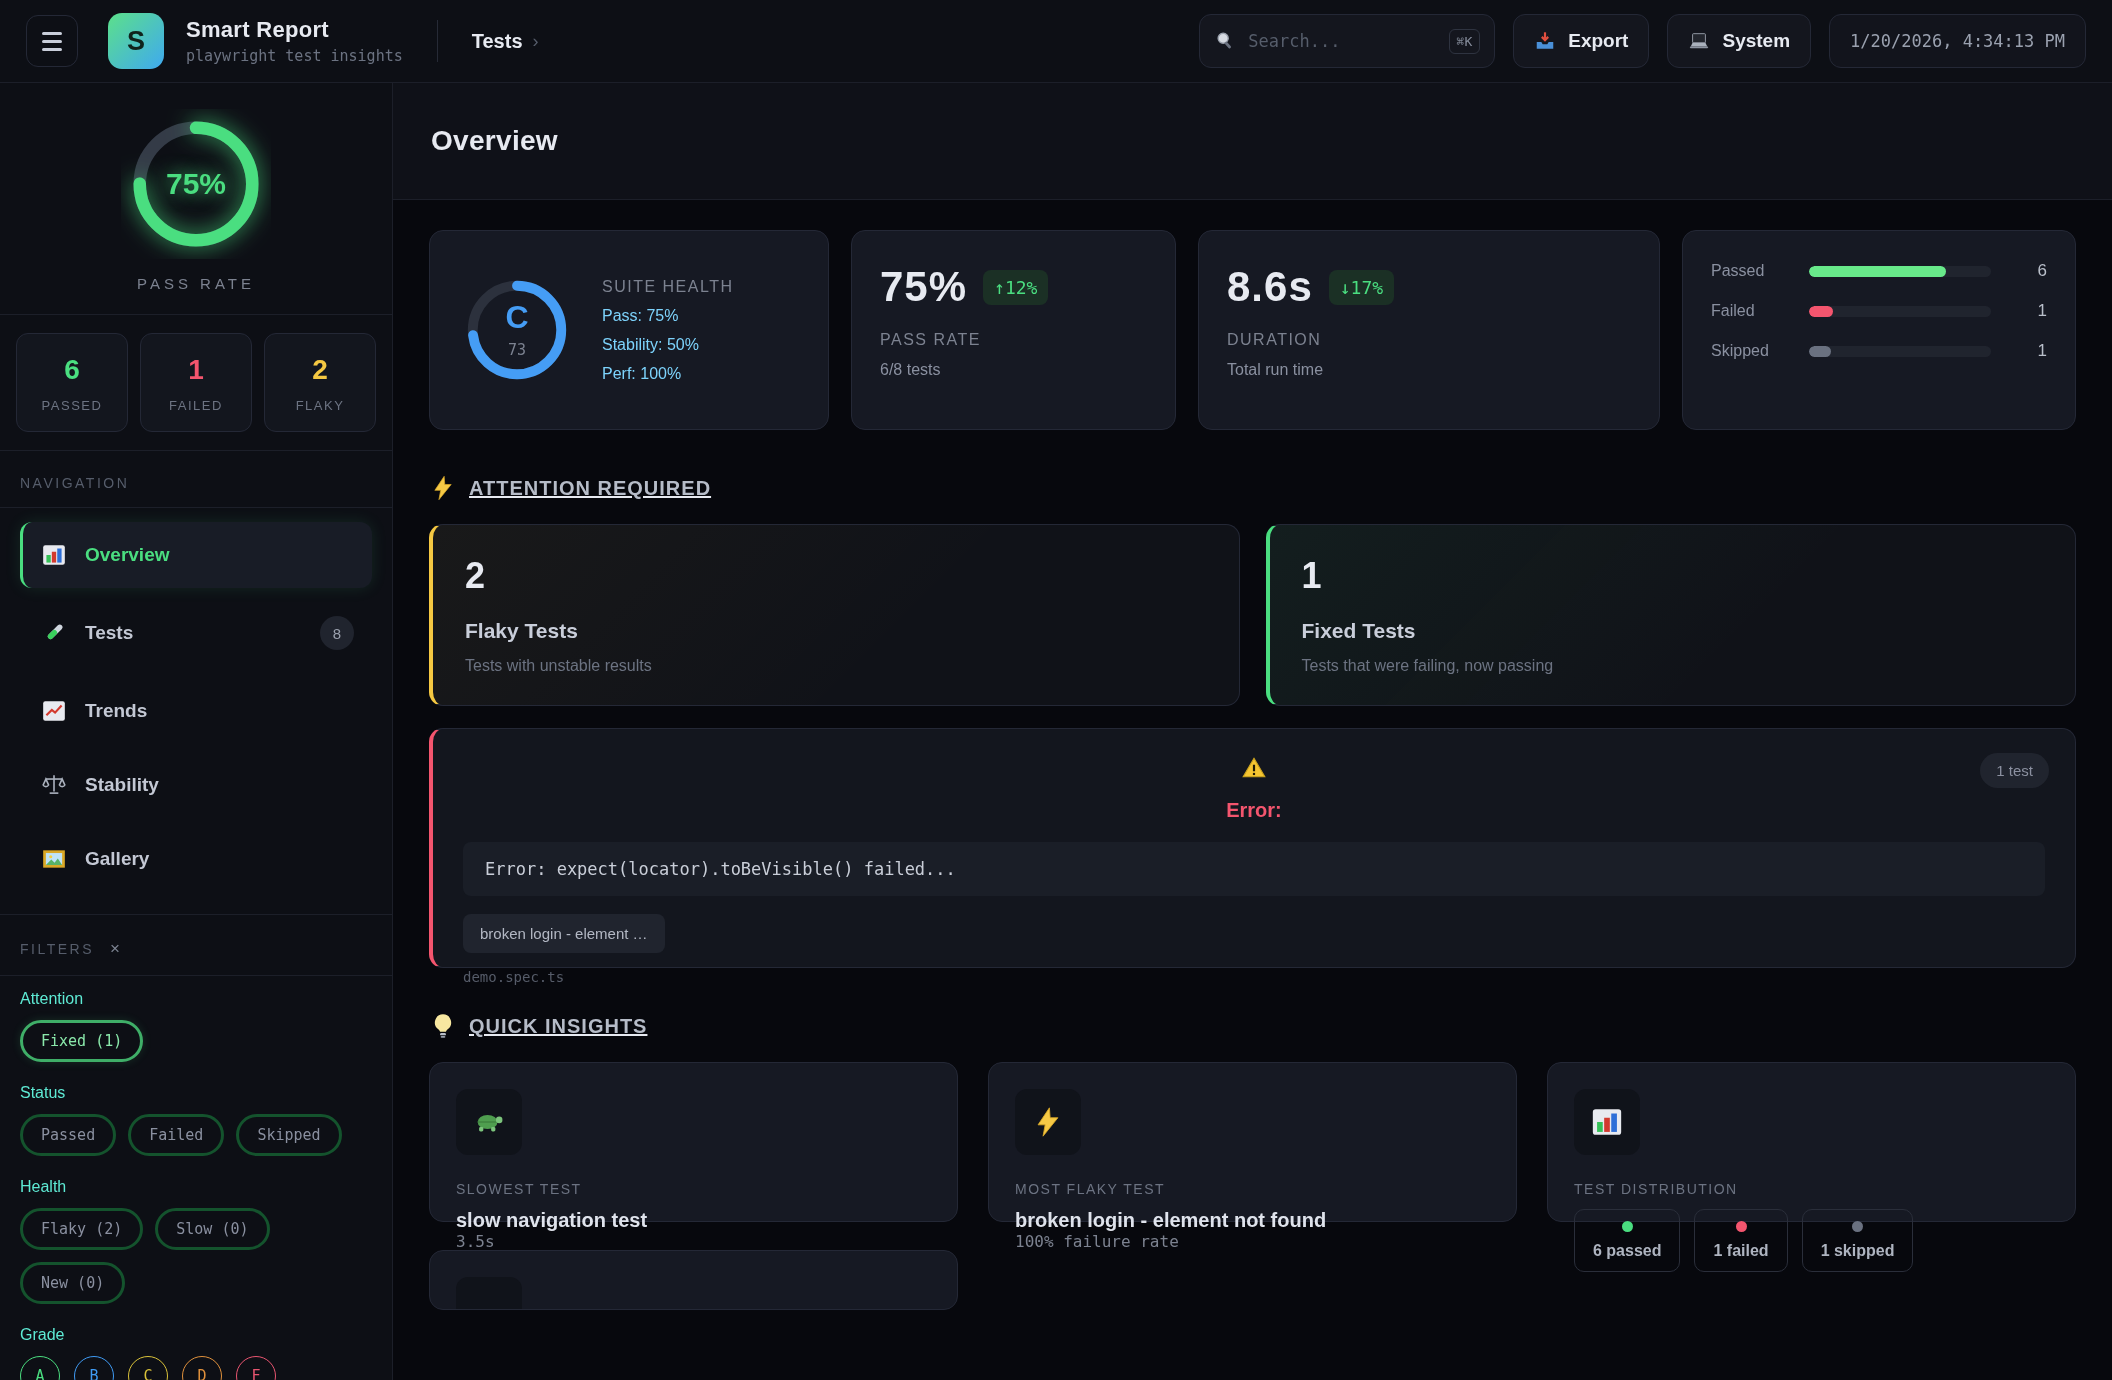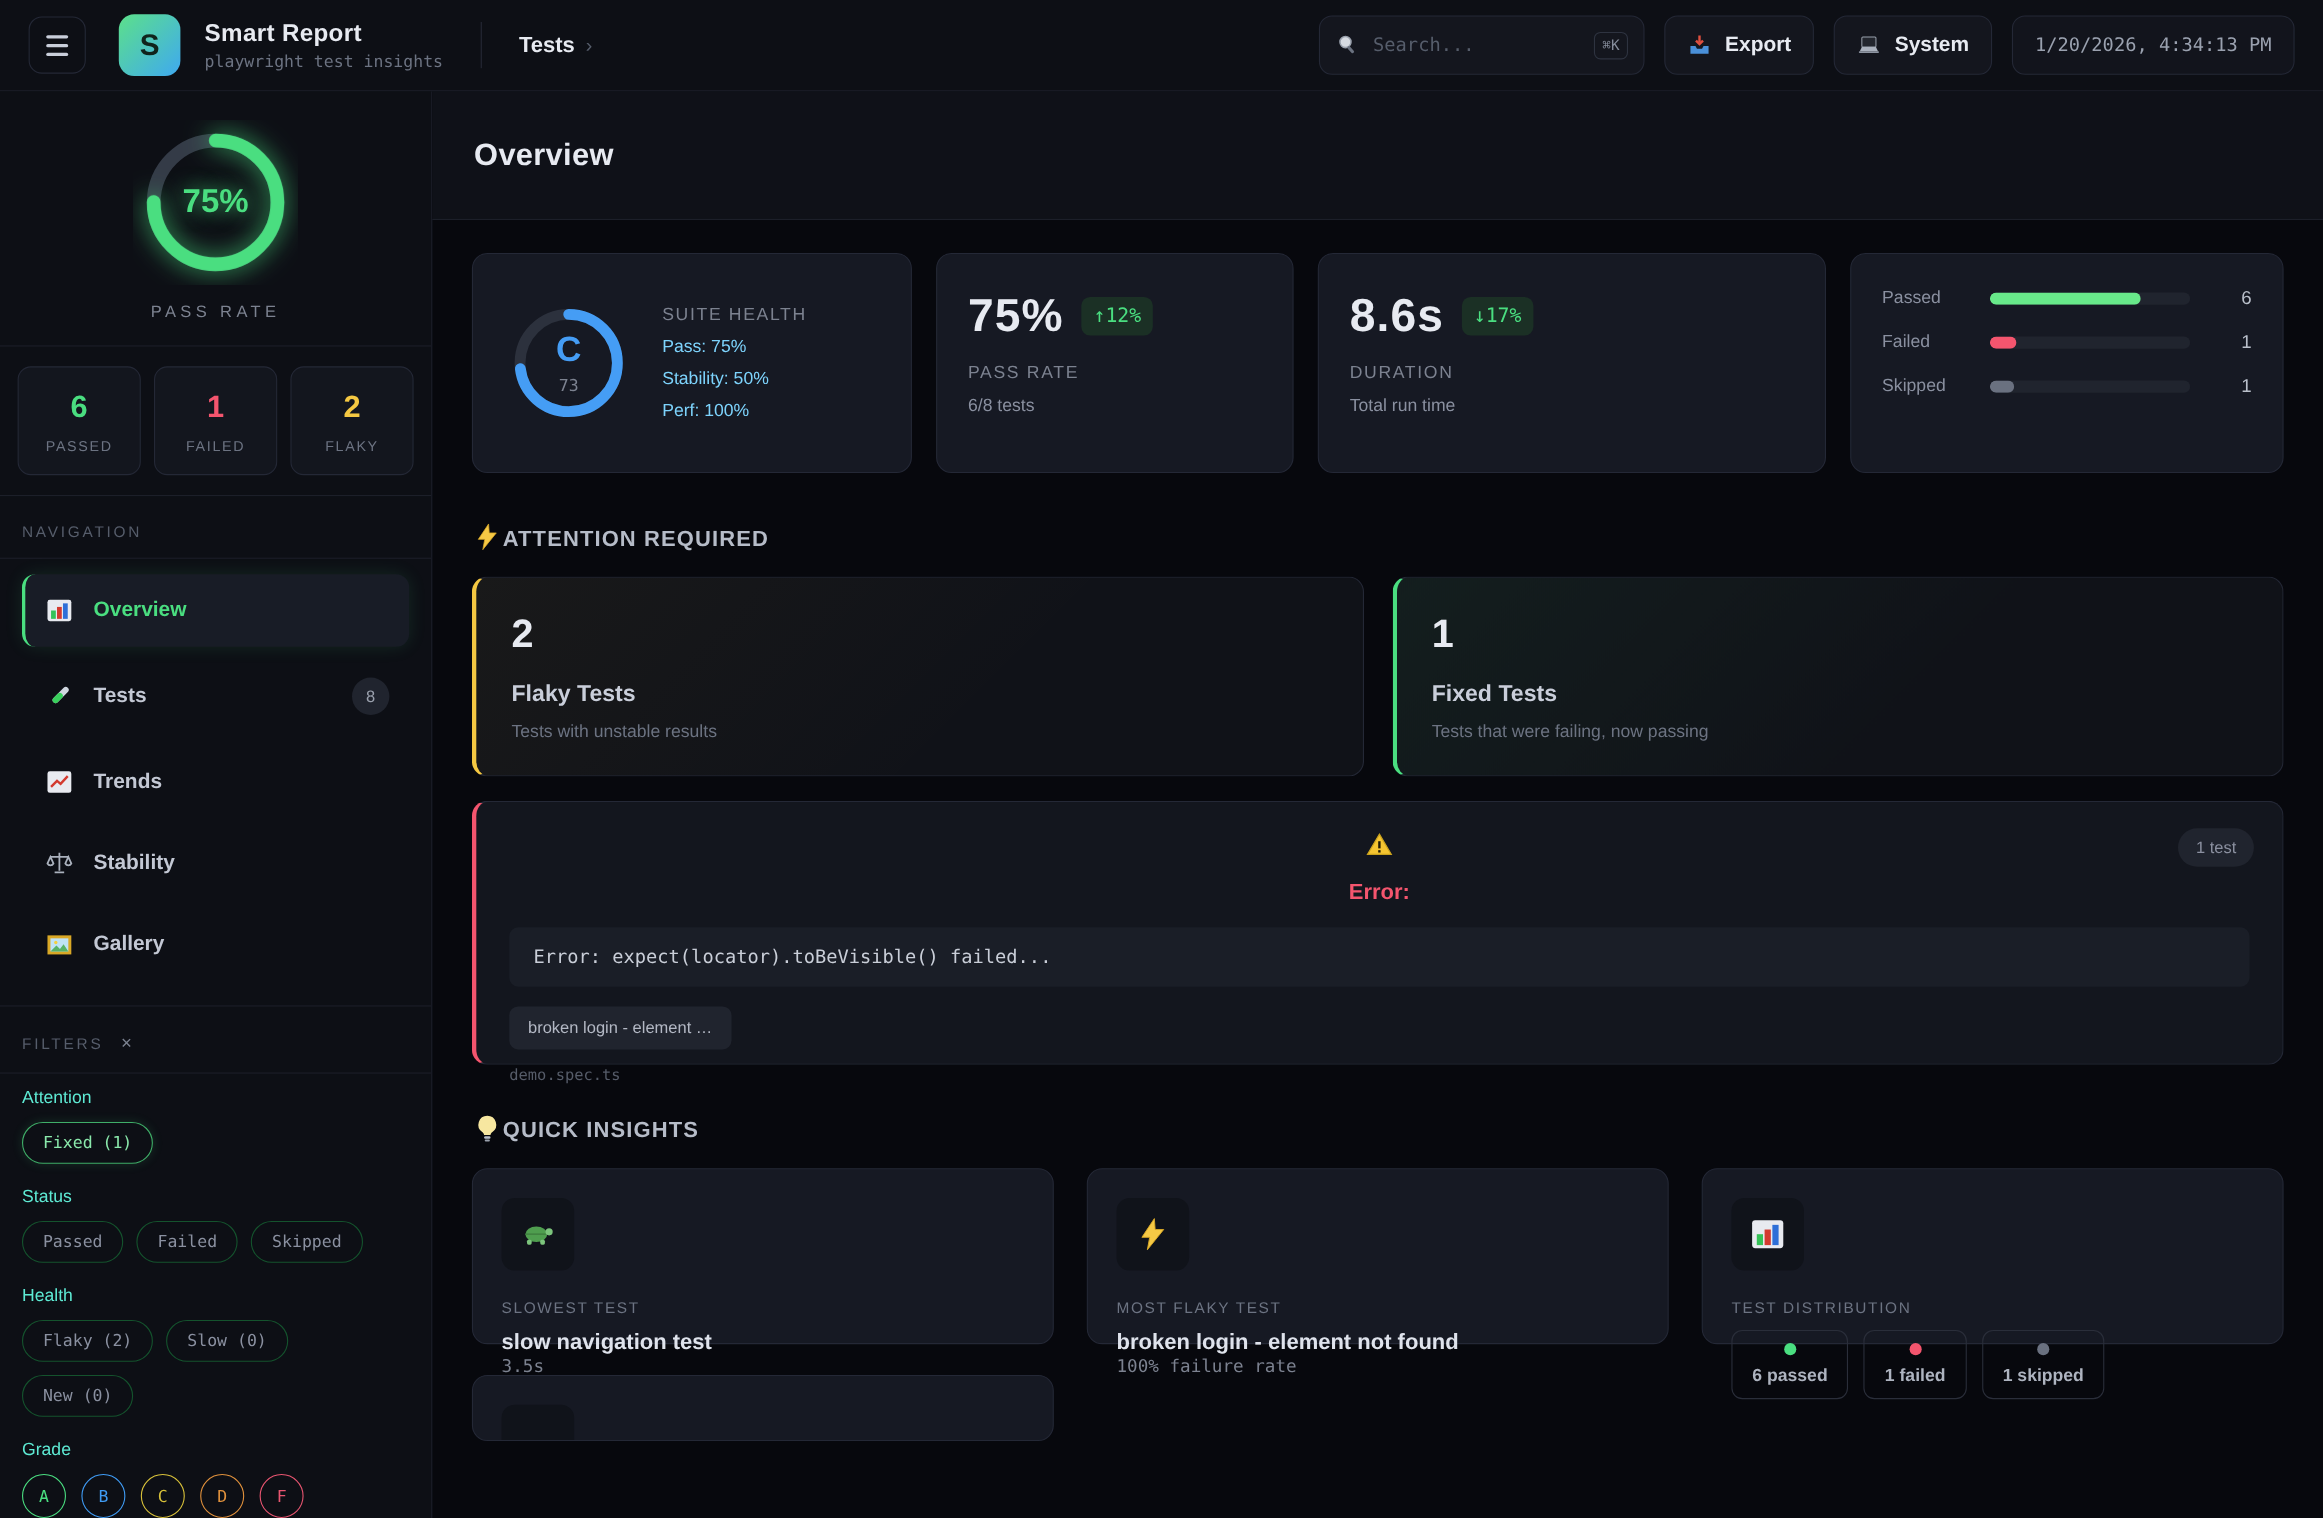--- a/index.html
+++ b/index.html
@@ -65,21 +65,21 @@
     font-size:19px;font-weight:bold;color:#c3c8d4;cursor:pointer;border-left:3px solid transparent;}
   .nav-item.active{background:#181c26;color:var(--green);border-left:3px solid var(--green);
     box-shadow:0 0 16px rgba(74,222,128,.12);}
   .nav-item .nav-icon svg{width:26px;height:26px;display:block;}
   .nav-item .nav-label{flex:1;}
   .nav-badge{min-width:34px;height:34px;border-radius:50%;background:#20242e;color:#9aa0ad;font-size:15px;
     display:flex;align-items:center;justify-content:center;font-weight:normal;}
   .filter-group{margin:10px 0 22px;}
   .filter-label{font-size:16px;color:#5eead4;margin-bottom:12px;}
   .pill-row{display:flex;flex-wrap:wrap;gap:12px;}
-  .pill{border:1px solid #14532d;border-radius:999px;padding:9px 18px;font-size:15px;color:#8a90a0;
+  .pill{border:3px solid #14532d;border-radius:999px;padding:9px 18px;font-size:15px;color:#8a90a0;
     font-family:"DejaVu Sans Mono","Liberation Mono",monospace;cursor:pointer;background:transparent;}
   .pill.accent{border-color:#3fae68;color:#8ae8ab;box-shadow:0 0 10px rgba(74,222,128,.15);}
   .grade-row{display:flex;gap:14px;}
   .grade-dot{width:40px;height:40px;border-radius:50%;border:1.5px solid;display:flex;align-items:center;
     justify-content:center;font-size:15px;cursor:pointer;font-family:"DejaVu Sans Mono",monospace;}
 
   
   .main{position:absolute;left:393px;top:83px;width:1719px;height:1297px;}
   .page-header{height:117px;background:var(--panel2);border-bottom:1px solid var(--border2);
     display:flex;align-items:center;padding:0 38px;}
@@ -102,21 +102,21 @@
   .delta-badge{background:#1b3025;color:var(--green);border-radius:8px;padding:7px 11px;font-size:18px;}
   .big-card .card-kicker{margin-top:20px;}
   .big-sub{font-size:16px;color:#8a90a0;margin-top:12px;}
   .dist-card{height:200px;display:flex;flex-direction:column;justify-content:flex-start;gap:20px;padding-top:30px;}
   .dist-row{display:flex;align-items:center;gap:16px;}
   .dist-label{width:82px;font-size:16px;color:#8a90a0;}
   .dist-track{flex:1;height:11px;border-radius:6px;background:#20242e;overflow:hidden;}
   .dist-fill{height:100%;border-radius:6px;}
   .dist-value{width:40px;text-align:right;font-size:17px;color:#b9bfca;}
 
-  .section-header{display:flex;align-items:flex-end;gap:0;margin:44px 0 0;}
+  .section-header{display:flex;align-items:center;gap:12px;margin:44px 0 0;text-decoration:underline;}
   .section-header .sec-icon svg{width:28px;height:28px;display:block;}
   .section-title{font-size:20px;font-weight:bold;letter-spacing:1px;color:#b6bcc8;}
 
   .attention-grid{display:grid;grid-template-columns:1fr 1fr;gap:26px;margin-top:22px;}
   .attn-card{border:1px solid var(--border);border-radius:14px;padding:30px 32px;height:182px;cursor:pointer;
     background:linear-gradient(135deg,rgba(255,255,255,.02),transparent 55%),#101218;}
   .attn-count{font-size:36px;font-weight:bold;}
   .attn-title{font-size:21px;font-weight:bold;color:var(--title);margin-top:22px;}
   .attn-desc{font-size:16px;color:var(--muted);margin-top:14px;}
 

